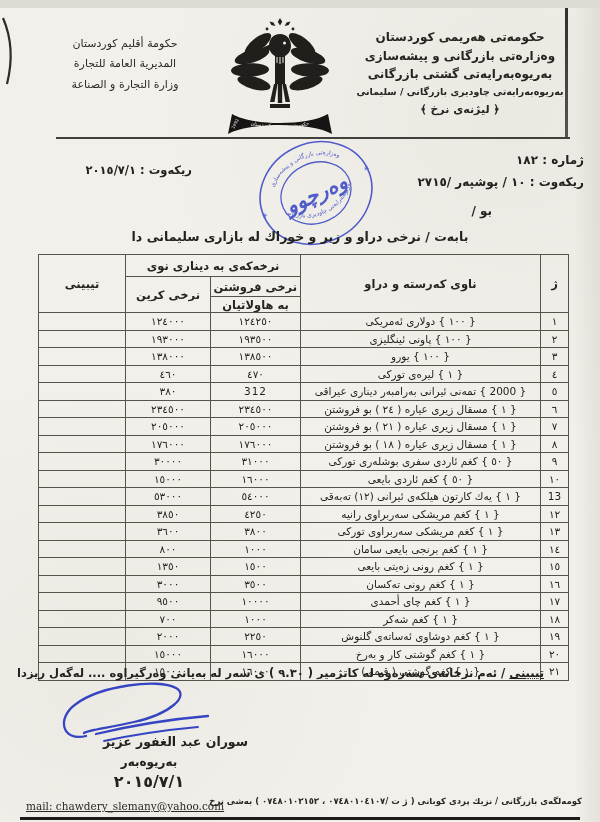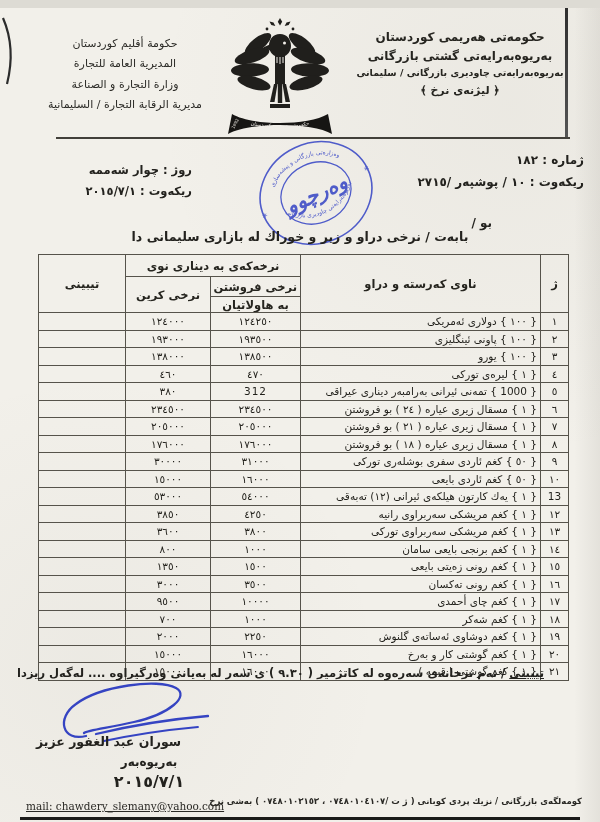--- a/index.html
+++ b/index.html
@@ -19,37 +19,37 @@
   
   .hdr-ar{left:26px;top:26px;width:198px;text-align:center;direction:rtl;font-size:11px;line-height:1.85;color:#2c2b27;}
   .hdr-ku{left:346px;top:20px;width:228px;text-align:center;direction:rtl;font-weight:bold;color:#262520;}
   .hdr-ku .l1{font-size:12px;line-height:1.55;}
   .hdr-ku .l4{font-size:9.5px;line-height:1.7;}
   .hdr-ku .l5{font-size:11px;line-height:1.8;letter-spacing:2px;}
   .divider{left:56px;top:129px;width:514px;height:2px;background:#42403a;}
   
   .meta-right{right:16px;top:141px;direction:rtl;text-align:right;font-size:12px;font-weight:bold;line-height:1.85;}
   .meta-left{left:60px;top:152px;width:132px;direction:rtl;text-align:right;font-size:11.5px;font-weight:bold;line-height:1.8;}
-  .to-line{right:108px;top:208px;direction:rtl;font-size:12px;font-weight:bold;}
+  .to-line{right:108px;top:196px;direction:rtl;font-size:12px;font-weight:bold;}
   .subject{left:0;top:221px;width:600px;text-align:center;direction:rtl;font-size:12.5px;font-weight:bold;}
   
   table.price{position:absolute;left:38px;top:246px;width:530px;border-collapse:collapse;direction:rtl;table-layout:fixed;}
   table.price th, table.price td{border:1px solid #56534b;padding:0 3px;overflow:hidden;white-space:nowrap;}
   table.price th{font-size:11.5px;font-weight:bold;text-align:center;color:#26251f;}
   .hA{height:22px}.hB{height:20px}.hC{height:16px}
   table.price td{height:16.5px;font-size:10.5px;line-height:1;color:#201f1a;}
   td.c-no{text-align:center;font-size:10.5px;}
-  td.c-name{text-align:right;padding-right:5px;}
+  td.c-name{text-align:center;padding-right:5px;}
   td.c-sell,td.c-buy{text-align:center;letter-spacing:1px;}
   
   .note{right:56px;top:658px;direction:rtl;font-size:11.5px;font-weight:bold;}
   .note .lbl{text-decoration:underline;}
   
   .sig-svg{left:46px;top:668px;}
-  .sig-name{left:36px;top:726px;width:226px;text-align:left;direction:rtl;font-size:12.5px;font-weight:bold;}
+  .sig-name{left:22px;top:726px;width:226px;text-align:right;direction:rtl;font-size:12.5px;font-weight:bold;}
   .sig-title{left:36px;top:747px;width:226px;text-align:center;direction:rtl;font-size:12px;font-weight:bold;}
   .sig-date{left:36px;top:764px;width:226px;text-align:center;direction:rtl;font-size:16px;font-weight:bold;}
   
   .footer-email{left:26px;top:792px;font-size:10.5px;font-family:"DejaVu Serif", serif;color:#2a2925;text-decoration:underline;text-align:right;}
   .footer-office{right:18px;top:788px;direction:rtl;font-size:8.5px;font-weight:bold;color:#2a2925;}
 </style>
 </head>
 <body>
 
 <div class="page">
@@ -57,21 +57,20 @@
   <svg class="abs" style="left:0;top:6px" width="34" height="74" viewBox="0 0 34 74">
     <path d="M3 4 Q16 34 7 70" stroke="#2c2c2c" stroke-width="2.2" fill="none"></path>
   </svg>
   <div class="abs edge-right"></div>
   <div class="abs bottom-line"></div>
 
   <div class="abs hdr-ar">
     <div>حكومة أقليم كوردستان</div>
     <div>المديرية العامة للتجارة</div>
     <div>وزارة التجارة و الصناعة</div>
-    <div>مديرية الرقابة التجارة / السليمانية</div>
   </div>
 
   <svg class="abs" style="left:224px;top:8px" width="112" height="128" viewBox="0 0 112 128">
     <g fill="#201f1c">
       <path d="M56 2 l2.2 3.8 -2.2 3.8 -2.2 -3.8 z"></path>
       <path d="M45.5 5.5 l4 1 1.8 3.6 -4 -1 z"></path>
       <path d="M66.5 5.5 l-4 1 -1.8 3.6 4 -1 z"></path>
       <circle cx="43" cy="13" r="1.4"></circle>
       <circle cx="69" cy="13" r="1.4"></circle>
       <ellipse cx="34" cy="28" rx="16" ry="6.2" transform="rotate(-38 34 28)"></ellipse>
@@ -94,33 +93,33 @@
     <path d="M8 98 C28 110 84 110 104 98 L108 118 C88 106 24 106 4 118 Z" fill="#161513"></path>
     <path id="bannerArc" d="M14 105 C36 114 76 114 98 105" fill="none"></path>
     <text font-size="5" fill="#efece6">
       <textPath href="#bannerArc" startOffset="50%" text-anchor="middle">حكومه‌تی هه‌ریمی كوردستان</textPath>
     </text>
     <text x="10" y="113" font-size="4.2" fill="#efece6" transform="rotate(-62 10 113)">1992</text>
   </svg>
 
   <div class="abs hdr-ku">
     <div class="l1">حكومه‌تی هه‌ریمی كوردستان</div>
+    <div class="l1">وه‌زاره‌تی بازرگانی و پیشه‌سازی</div>
     <div class="l1">به‌ریوه‌به‌رایه‌تی گشتی بازرگانی</div>
     <div class="l4">به‌ریوه‌به‌رایه‌تی چاودیری بازرگانی / سلیمانی</div>
     <div class="l5">﴿ لیژنه‌ی نرخ ﴾</div>
   </div>
 
   <div class="abs divider"></div>
 
   <div class="abs meta-right">
     <div>ژماره‌ : ١٨٢</div>
     <div>ریكه‌وت : ١٠ / پوشپه‌ر /٢٧١٥</div>
   </div>
   <div class="abs meta-left">
-    <div>روژ : چوار شه‌ممه</div>
     <div>ریكه‌وت : ٢٠١٥/٧/١</div>
   </div>
 
   <svg class="abs" style="left:238px;top:124px;opacity:.88" width="156" height="122" viewBox="0 0 156 122">
     <g transform="rotate(-25 78 61)">
       <ellipse cx="78" cy="61" rx="57" ry="50" fill="none" stroke="#3a49c6" stroke-width="1.6"></ellipse>
       <ellipse cx="78" cy="61" rx="36" ry="30" fill="none" stroke="#3a49c6" stroke-width="1.3"></ellipse>
       <path id="arcT" d="M 30 66 A 48 42 0 0 1 126 66" fill="none"></path>
       <path id="arcB" d="M 36 56 A 44 38 0 0 0 120 56" fill="none"></path>
       <text font-size="6" fill="#3a49c6">
@@ -190,21 +189,21 @@
         <tr>
           <td class="c-no">٤</td>
           <td class="c-name">{ ١ } لیره‌ی توركی</td>
           <td class="c-sell">٤٧٠</td>
           <td class="c-buy">٤٦٠</td>
           <td class="c-note"></td>
         </tr>
 
         <tr>
           <td class="c-no">٥</td>
-          <td class="c-name">{ 1000 } تمه‌نی ئیرانی به‌رامبه‌ر دیناری عیراقی</td>
+          <td class="c-name">{ 2000 } تمه‌نی ئیرانی به‌رامبه‌ر دیناری عیراقی</td>
           <td class="c-sell">312</td>
           <td class="c-buy">٣٨٠</td>
           <td class="c-note"></td>
         </tr>
 
         <tr>
           <td class="c-no">٦</td>
           <td class="c-name">{ ١ } مسقال زیری عیاره‌ ( ٢٤ ) بو فروشتن</td>
           <td class="c-sell">٢٣٤٥٠٠</td>
           <td class="c-buy">٢٣٤٥٠٠</td>

